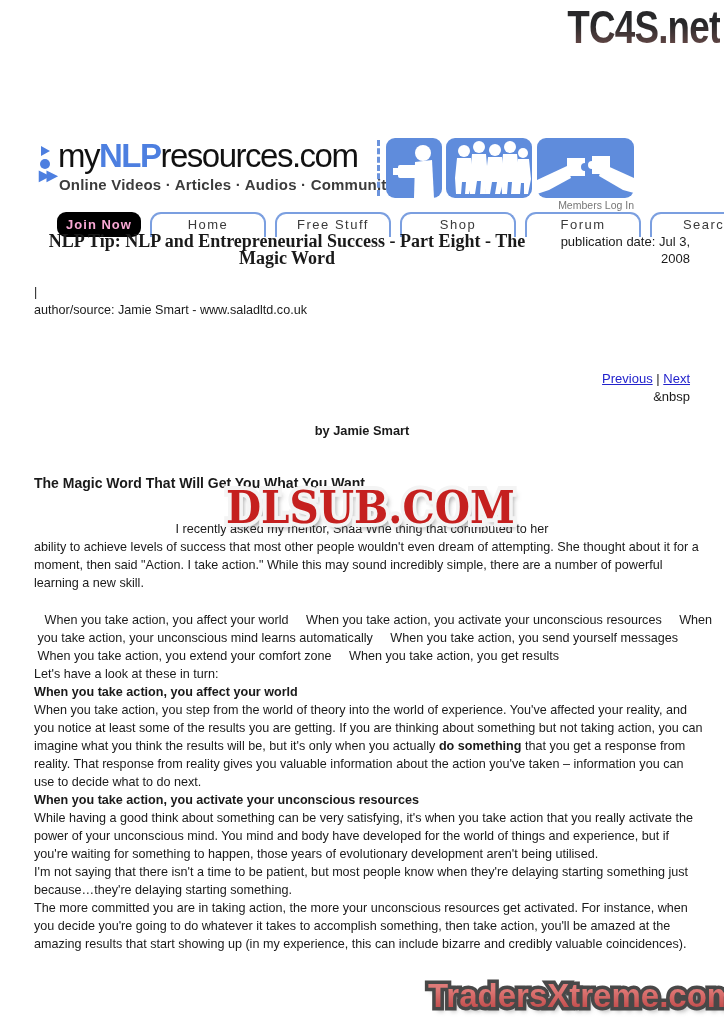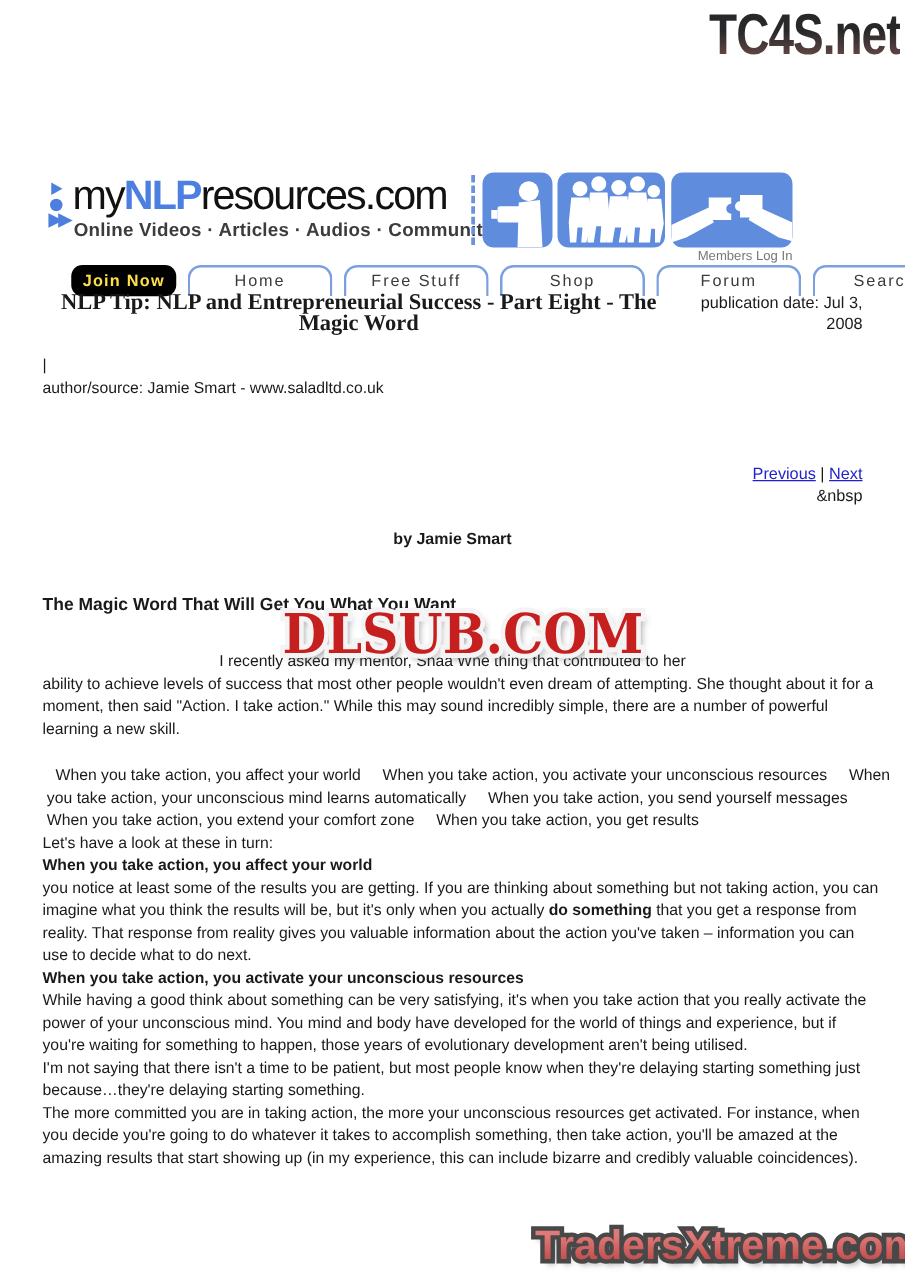--- a/index.html
+++ b/index.html
@@ -41,21 +41,21 @@
   .t1{left:386px;width:56px;}
   .t2{left:446px;width:86px;}
   .t3{left:537px;width:97px;}
   .members{position:absolute;top:199px;right:90px;font-size:10.5px;color:#777;}
 
   
   .tabbar{position:absolute;left:57px;top:212px;display:flex;gap:9px;z-index:2;}
   .tab{box-sizing:border-box;height:25px;line-height:22px;text-align:center;font-size:13px;
        letter-spacing:1.5px;color:#3a3a3a;background:#fff;border:2px solid #7b9fe0;border-bottom:none;
        border-radius:11px 11px 0 0;width:116px;cursor:pointer;}
-  .tab.active{background:#000;color:#fde047;border:none;border-radius:9px;width:84px;line-height:25px;
+  .tab.active{background:#000;color:#f9a8d4;border:none;border-radius:9px;width:84px;line-height:25px;
               font-weight:bold;letter-spacing:1px;}
 
   
   .article{position:absolute;left:34px;top:233px;width:656px;z-index:3;}
   .line{height:18px;line-height:18px;font-size:12.6px;white-space:pre;}
   .line b{font-weight:bold;}
 
   .title-row{display:flex;}
   .title-main{flex:1;text-align:center;font-weight:bold;font-size:18px;line-height:17px;font-family:Liberation Serif, serif;}
   .title-pub{width:150px;text-align:right;font-size:13px;line-height:17px;}
@@ -183,20 +183,21 @@
     <div class="list-block">
         <div class="line"><span>   When you take action, you affect your world     When you take action, you activate your unconscious resources     When</span></div>
         <div class="line"><span> you take action, your unconscious mind learns automatically     When you take action, you send yourself messages</span></div>
         <div class="line"><span> When you take action, you extend your comfort zone     When you take action, you get results</span></div>
         <div class="line"><span>Let's have a look at these in turn:</span></div>
       </div>
 
     <div>
       <div class="line sec-head">When you take action, you affect your world</div>
       <div>
+          <div class="line"><span>When you take action, you step from the world of theory into the world of experience. You've affected your reality, and</span></div>
           <div class="line"><span>you notice at least some of the results you are getting. If you are thinking about something but not taking action, you can</span></div>
           <div class="line"><span>imagine what you think the results will be, but it's only when you actually </span><b>do something</b><span> that you get a response from</span></div>
           <div class="line"><span>reality. That response from reality gives you valuable information about the action you've taken – information you can</span></div>
           <div class="line"><span>use to decide what to do next.</span></div>
         </div>
     </div>
 
     <div>
       <div class="line sec-head">When you take action, you activate your unconscious resources</div>
       <div>

